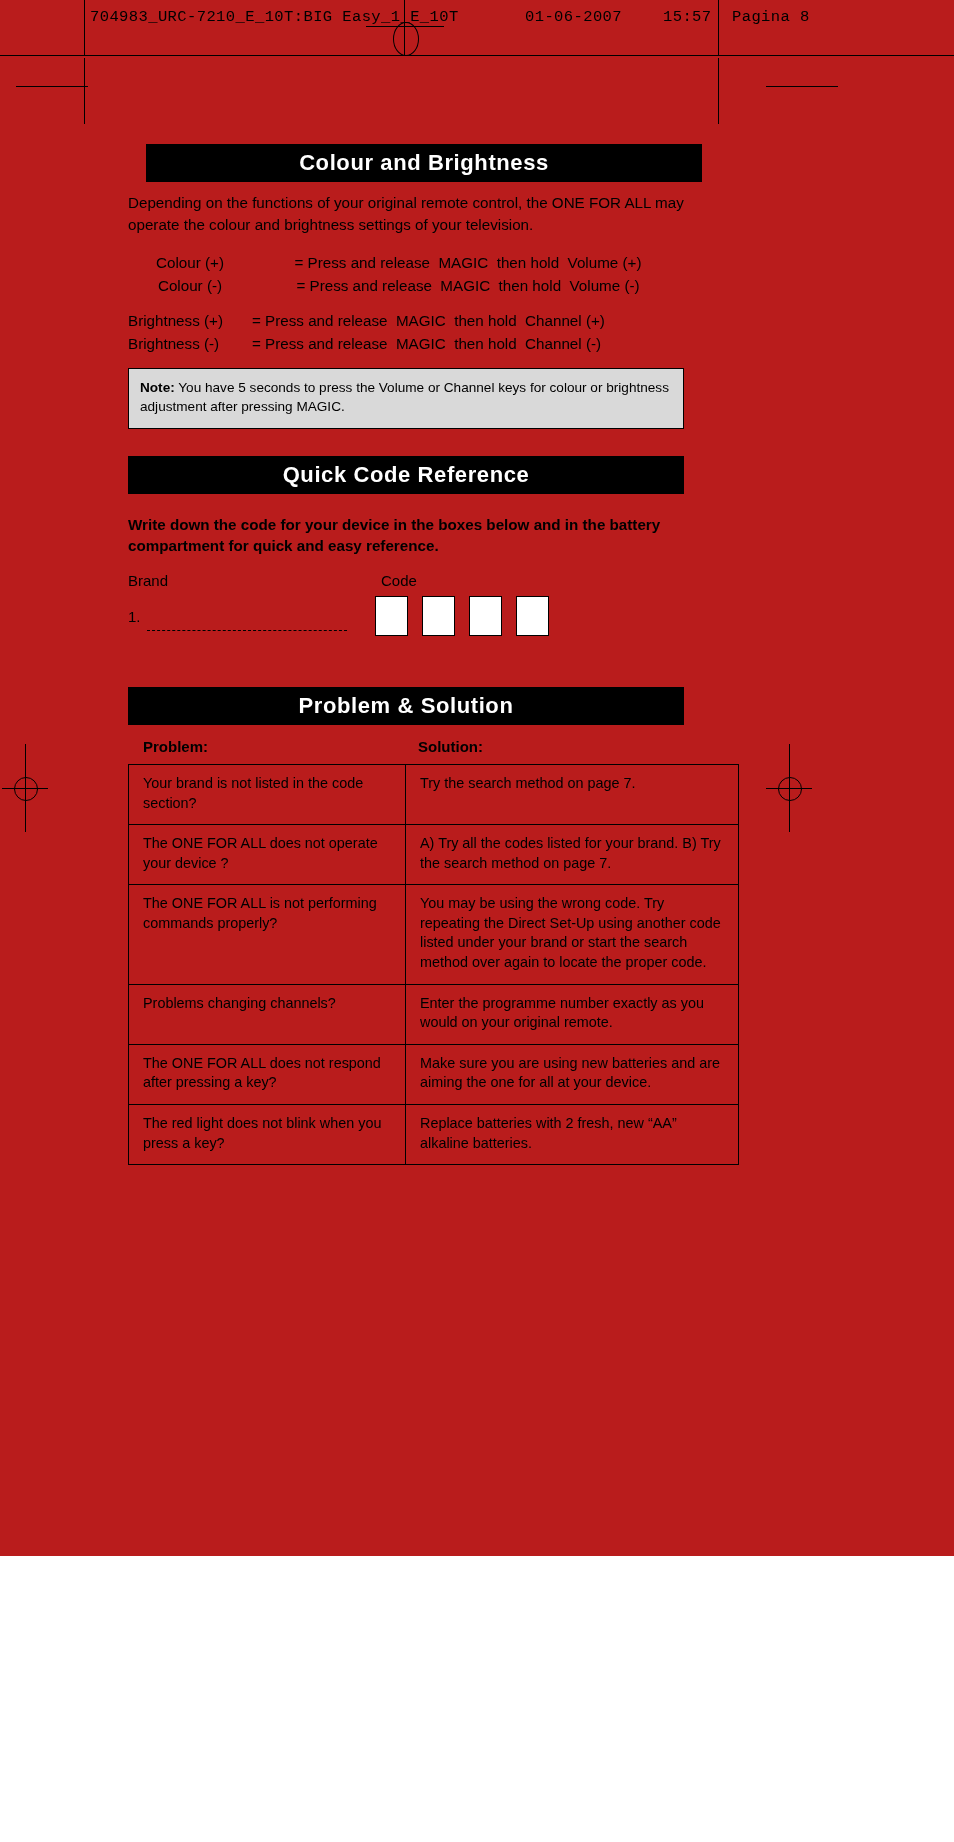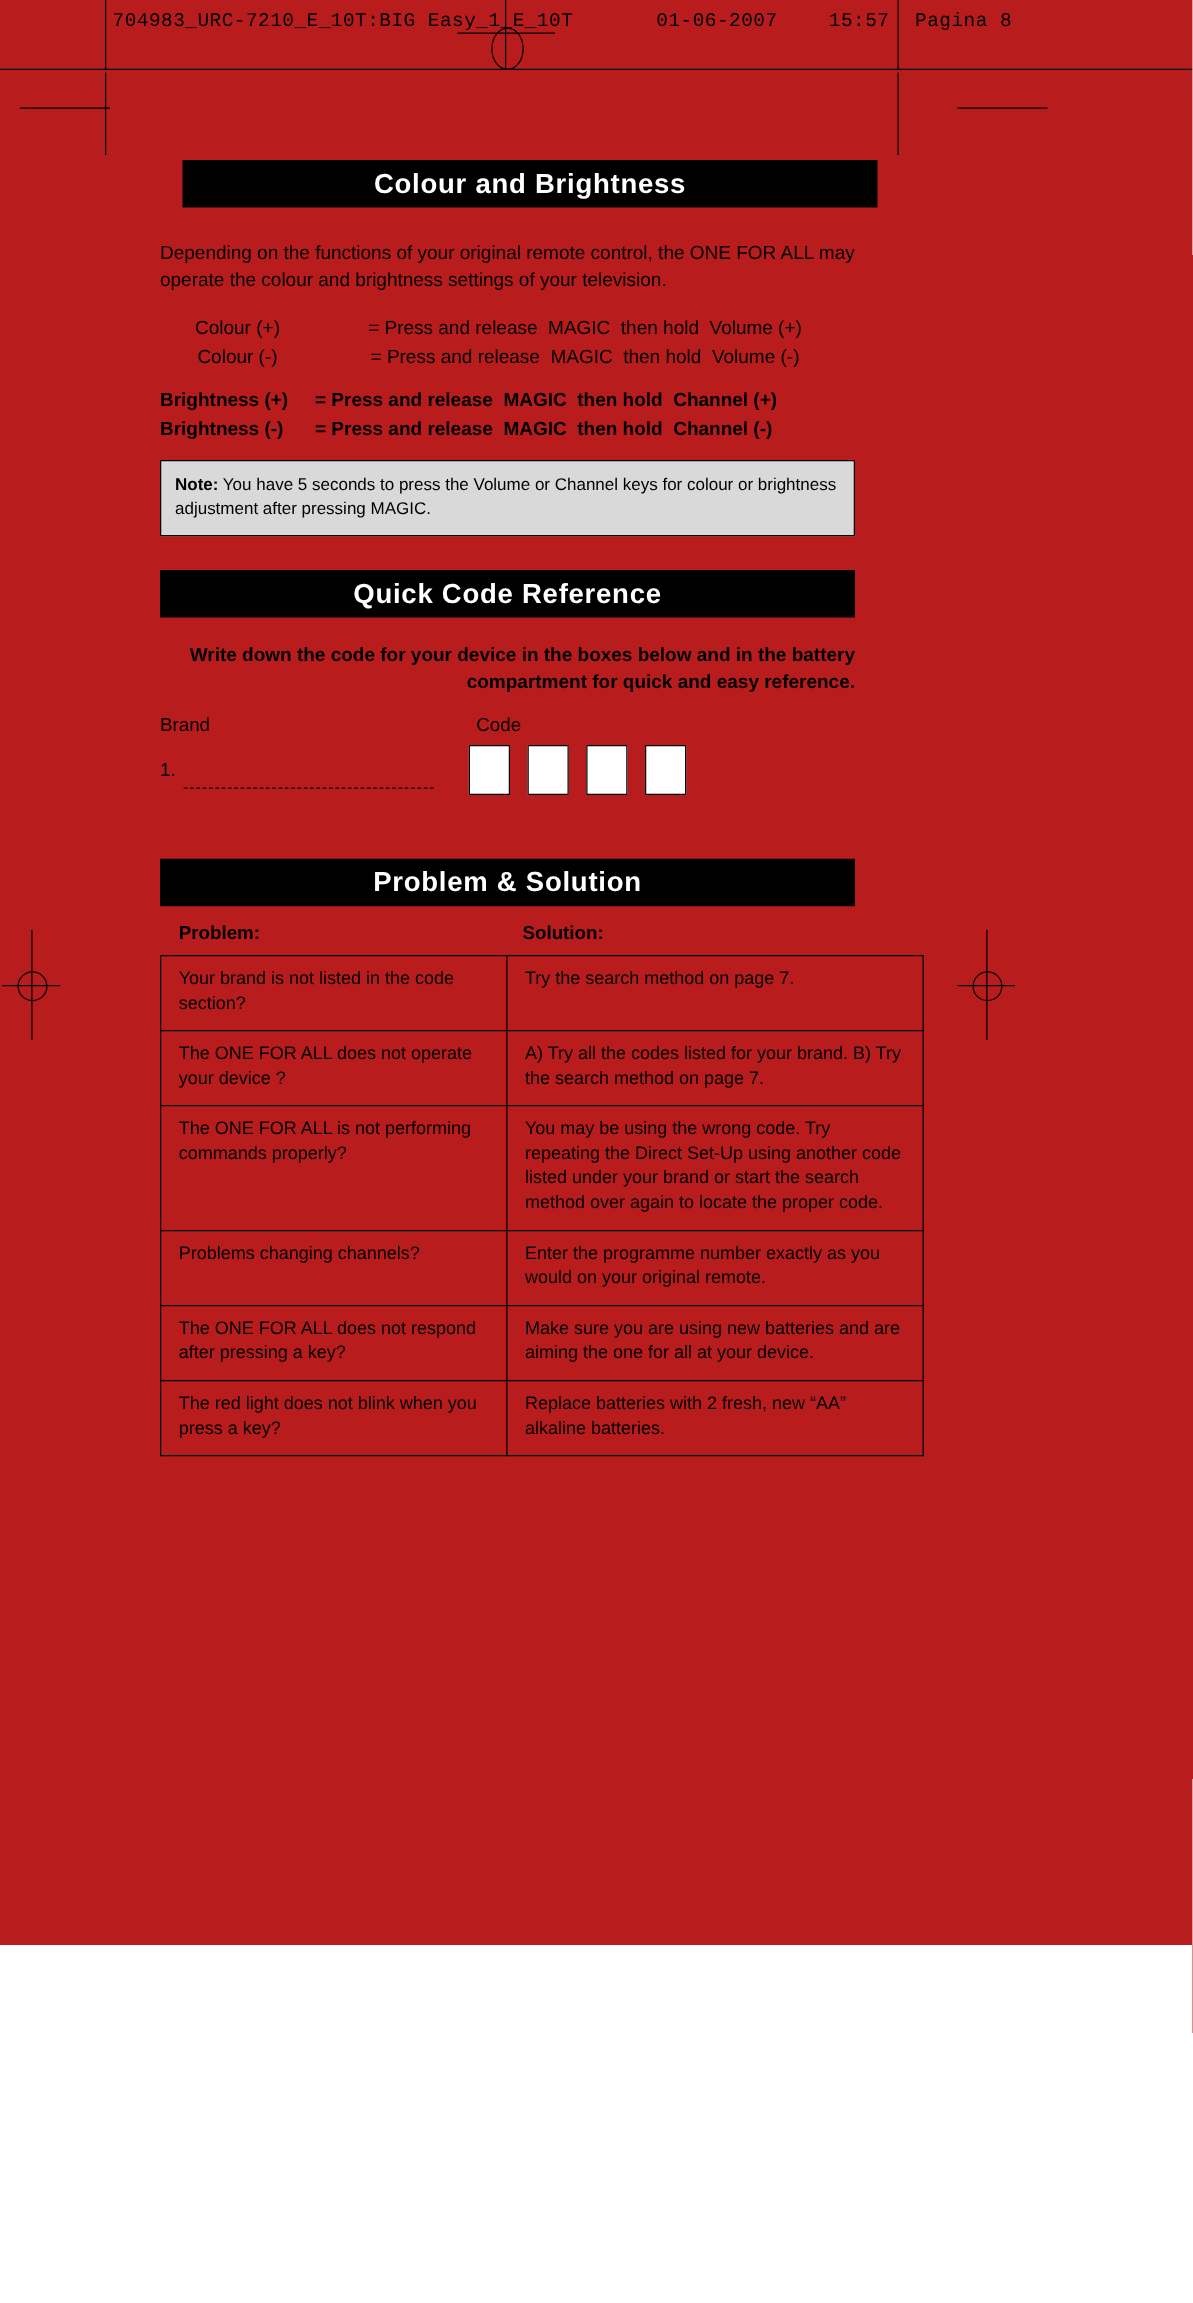--- a/index.html
+++ b/index.html
@@ -241,61 +241,61 @@
   <div class="reg-v" style="left:25px; top:744px; height:88px;"></div>
 
   <div class="reg-circle" style="left:778px; top:777px; width:22px; height:22px;"></div>
   <div class="reg-h" style="left:766px; top:788px; width:46px;"></div>
   <div class="reg-v" style="left:789px; top:744px; height:88px;"></div>
 
   <div class="reg-circle" style="left:393px; top:1776px; width:22px; height:22px;"></div>
   <div class="reg-h" style="left:366px; top:1787px; width:78px;"></div>
   <div class="reg-v" style="left:404px; top:1742px; height:100px;"></div>
 
-  <div class="content" style="top:128px;padding-left:18px;">
+  <div class="content" style="top:144px;padding-left:18px;">
     <div class="bar-title">Colour and Brightness</div>
   </div>
 
   <div class="content" style="top:192px;">
     <p class="para">Depending on the functions of your original remote control, the ONE FOR ALL may operate the colour and brightness settings of your television.</p>
   </div>
 
   <div class="content defs" style="top:252px;text-align:center;">
     <div class="row">
       <span class="lhs">Colour (+)</span>
       <span class="rhs">= Press and release  MAGIC  then hold  Volume (+)</span>
     </div>
     <div class="row">
       <span class="lhs">Colour (-)</span>
       <span class="rhs">= Press and release  MAGIC  then hold  Volume (-)</span>
     </div>
   </div>
 
-  <div class="content defs" style="top:310px;font-weight:bold;">
+  <div class="content defs" style="top:310px;">
     <div class="row">
       <span class="lhs">Brightness (+)</span>
       <span class="rhs">= Press and release  MAGIC  then hold  Channel (+)</span>
     </div>
     <div class="row">
       <span class="lhs">Brightness (-)</span>
       <span class="rhs">= Press and release  MAGIC  then hold  Channel (-)</span>
     </div>
   </div>
 
   <div class="content" style="top:368px;">
     <div class="note-box">
       <b>Note:</b><span> You have 5 seconds to press the Volume or Channel keys for colour or brightness adjustment after pressing MAGIC.</span>
     </div>
   </div>
 
   <div class="content" style="top:456px;">
     <div class="bar-title">Quick Code Reference</div>
   </div>
 
-  <div class="content" style="top:514px;text-align:right;">
+  <div class="content" style="top:514px;">
     <div class="lead-bold">Write down the code for your device in the boxes below and in the battery compartment for quick and easy reference.</div>
   </div>
 
   <div class="content" style="top:572px;text-decoration:underline;">
     <div class="qc-labels">
       <span class="qc-brand-label">Brand</span>
       <span class="qc-code-label">Code</span>
     </div>
     <div class="qc-entry">
       <span class="qc-num">1.</span>

